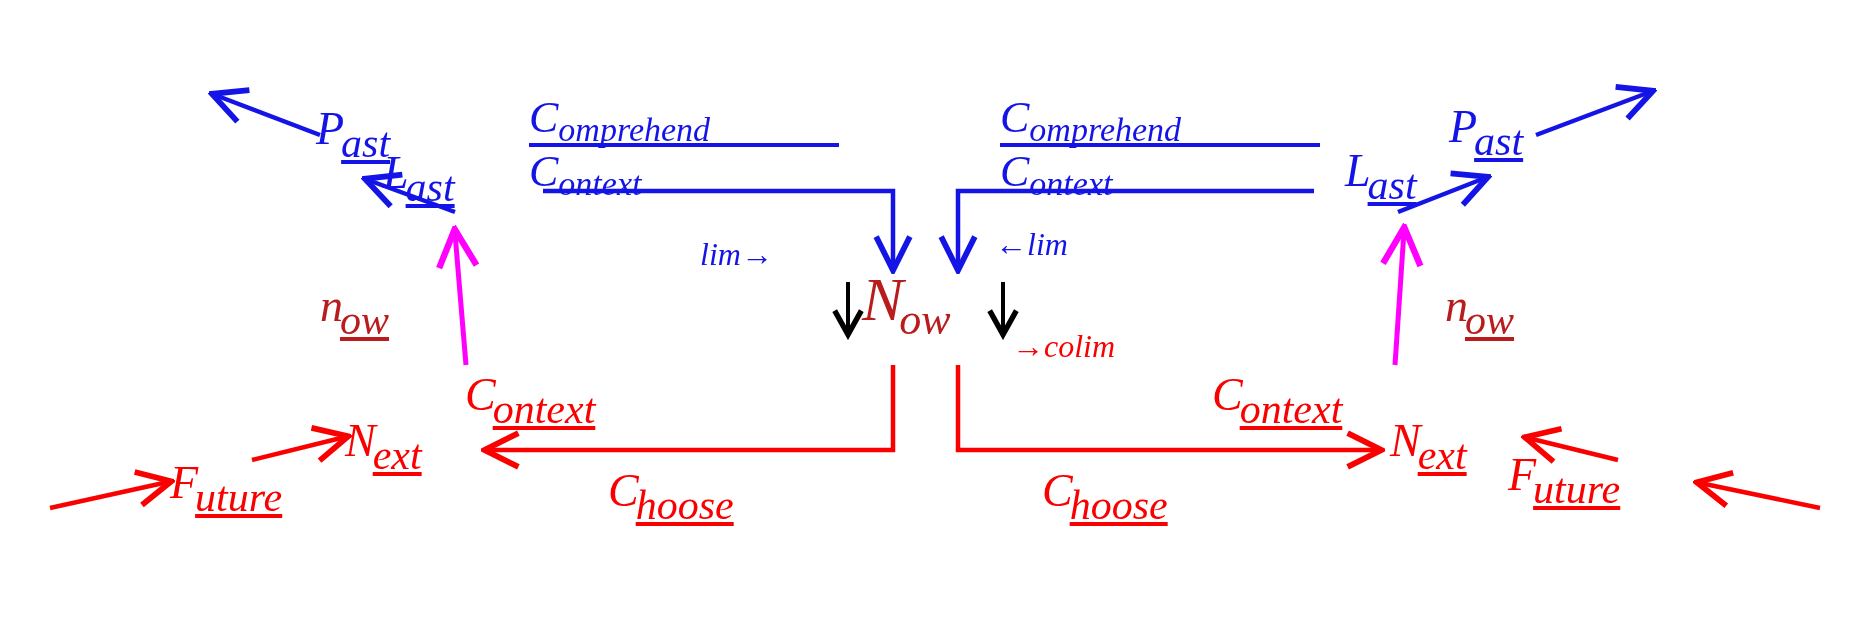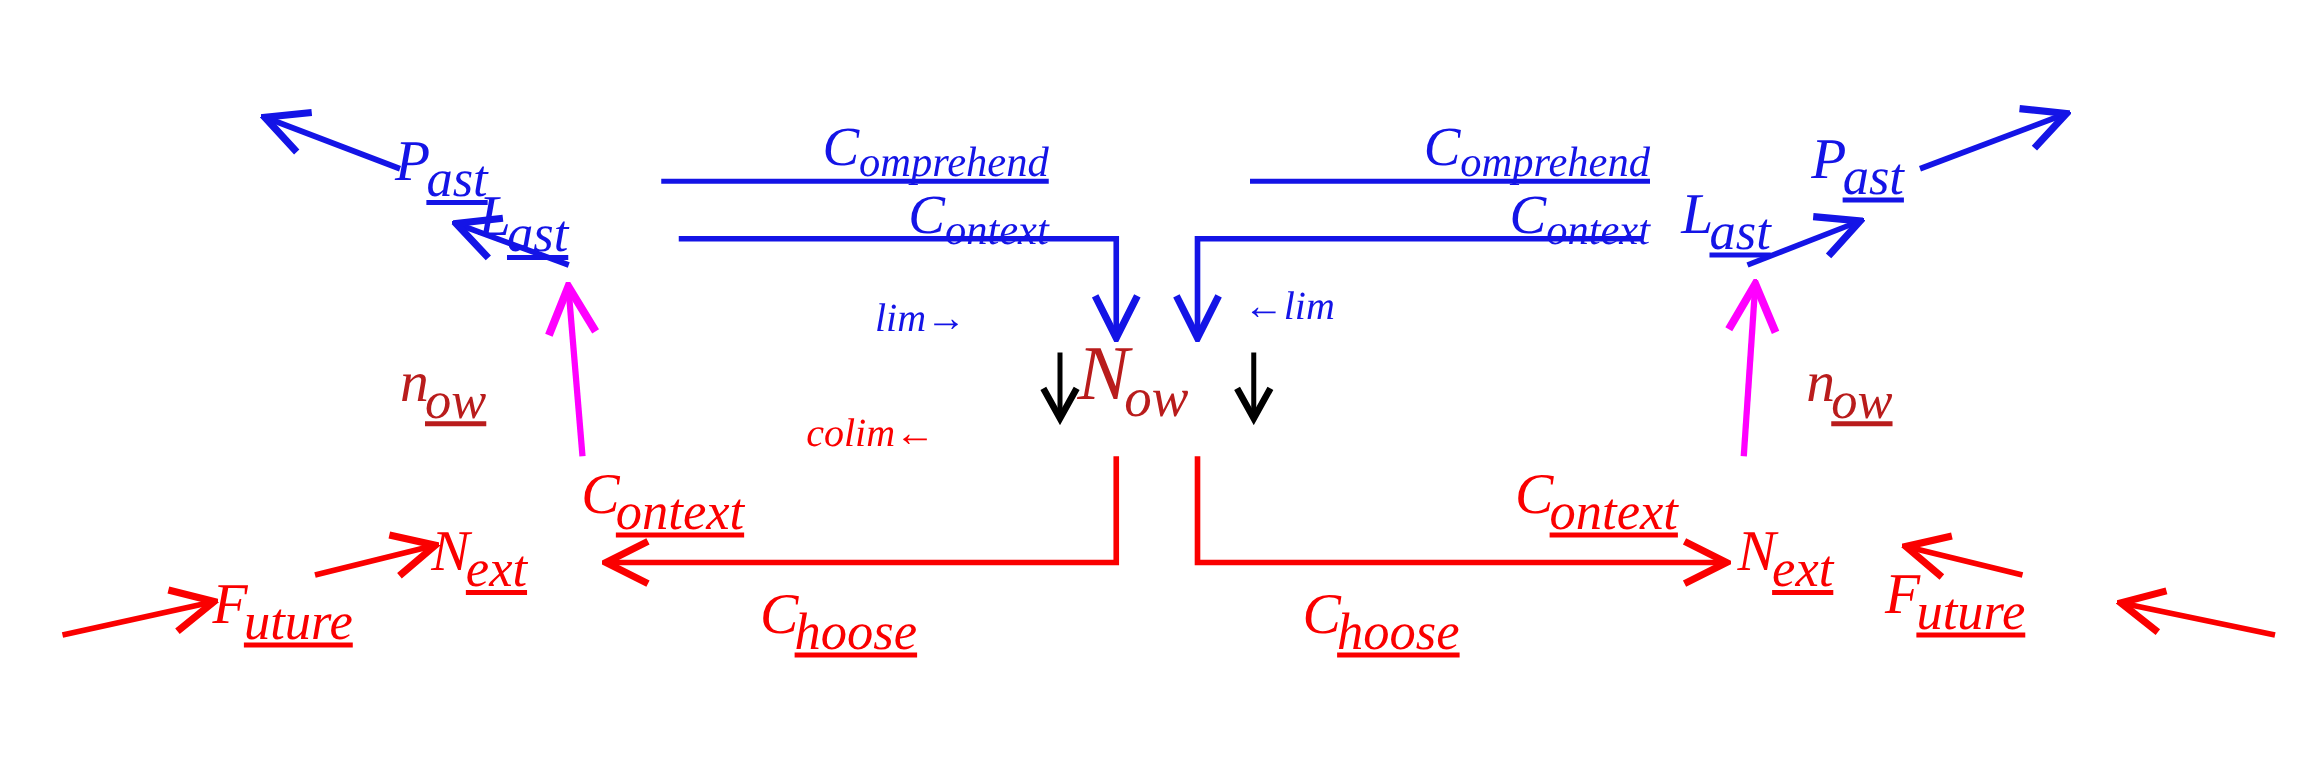--- a/index.html
+++ b/index.html
@@ -12,21 +12,21 @@
        font-family:"Liberation Serif","DejaVu Serif",serif;}
   .blue{color:#1414e6;}
   .red{color:#fa0000;}
   .mag{color:#b91c1c;}
 
   
   .big{font-size:46px;font-style:italic;}
   .sub{font-size:42px;font-style:italic;position:relative;top:13px;left:-3px;text-decoration:underline;}
   .word{font-size:32px;font-style:italic;}
 
-  .frac{position:absolute;text-align:right;}
+  .frac{position:absolute;text-align:left;}
   .frac .num{font-size:44px;font-style:italic;line-height:1.05;}
   .frac .den{font-size:44px;font-style:italic;line-height:1.05;}
   .frac .bar{height:4px;background:#1414e6;margin:2px 0;}
 
   .now{font-size:62px;font-style:italic;}
   .nowsub{font-size:44px;font-style:italic;position:relative;top:14px;left:-4px;}
 </style>
 </head>
 <body>
 
@@ -130,23 +130,20 @@
   </div>
 
   <div class="lbl blue" style="left:700px;top:238px;">
     <span class="word">lim→</span>
   </div>
 
   <div class="lbl mag" style="left:320px;top:283px;">
     <span class="big">n</span><span class="sub">ow</span>
   </div>
 
-  <div class="lbl red" style="left:645px;top:330px;">
-    <span class="word">colim←</span>
-  </div>
 
   <div class="lbl red" style="left:465px;top:372px;">
     <span class="big">C</span><span class="sub">ontext</span>
   </div>
 
   <div class="lbl red" style="left:345px;top:418px;">
     <span class="big">N</span><span class="sub">ext</span>
   </div>
 
   <div class="lbl red" style="left:170px;top:460px;">
@@ -180,20 +177,23 @@
   </div>
 
   <div class="lbl blue" style="left:995px;top:228px;">
     <span class="word">←lim</span>
   </div>
 
   <div class="lbl mag" style="left:1445px;top:283px;">
     <span class="big">n</span><span class="sub">ow</span>
   </div>
 
+  <div class="lbl red" style="left:1012px;top:330px;">
+    <span class="word">→colim</span>
+  </div>
 
   <div class="lbl red" style="left:1212px;top:372px;">
     <span class="big">C</span><span class="sub">ontext</span>
   </div>
 
   <div class="lbl red" style="left:1390px;top:418px;">
     <span class="big">N</span><span class="sub">ext</span>
   </div>
 
   <div class="lbl red" style="left:1508px;top:452px;">

